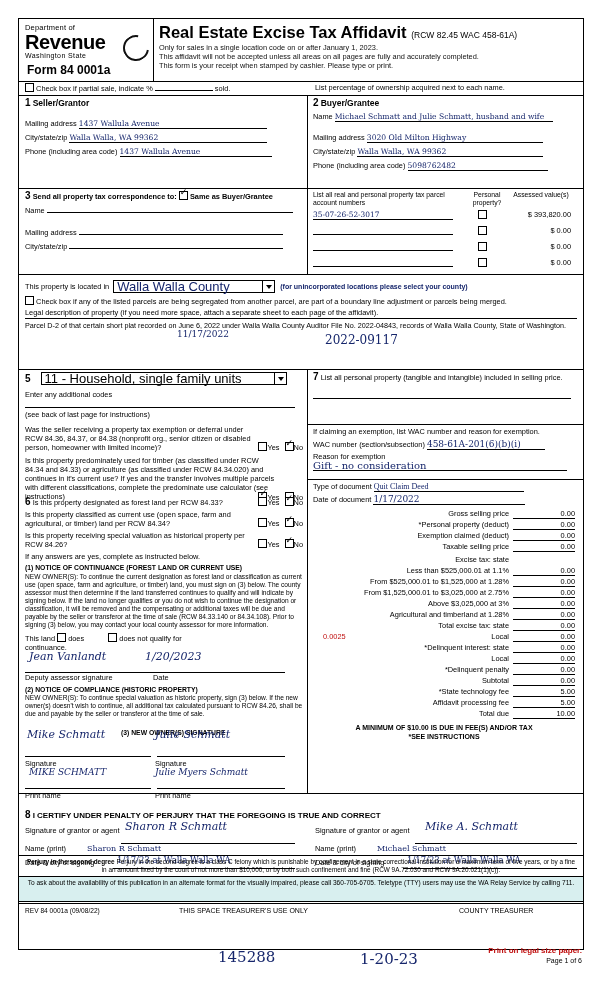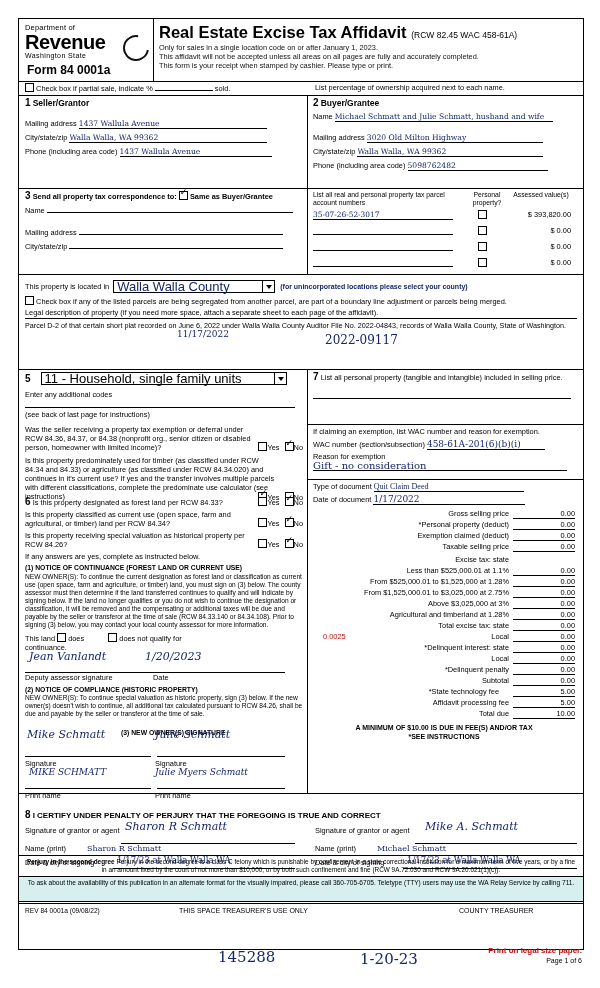--- a/index.html
+++ b/index.html
@@ -354,21 +354,21 @@
       </div>
       <div style="position:relative;height:11px;">
         <span style="position:absolute;right:66px;">*Delinquent penalty</span>
         <span class="amt" style="position:absolute;right:0;width:62px;border-bottom:.8px solid #000;">0.00</span>
       </div>
       <div style="position:relative;height:11px;">
         <span style="position:absolute;right:66px;">Subtotal</span>
         <span class="amt" style="position:absolute;right:0;width:62px;border-bottom:.8px solid #000;">0.00</span>
       </div>
       <div style="position:relative;height:11px;">
-        <span style="position:absolute;right:76px;">*State technology fee</span>
+        <span style="position:absolute;right:66px;">*State technology fee</span>
         <span class="amt" style="position:absolute;right:0;width:62px;border-bottom:.8px solid #000;">5.00</span>
       </div>
       <div style="position:relative;height:11px;">
         <span style="position:absolute;right:66px;">Affidavit processing fee</span>
         <span class="amt" style="position:absolute;right:0;width:62px;border-bottom:.8px solid #000;">5.00</span>
       </div>
       <div style="position:relative;height:12px;">
         <span style="position:absolute;right:66px;">Total due</span>
         <span class="amt" style="position:absolute;right:0;width:62px;border-bottom:.8px solid #000;">10.00</span>
       </div>

